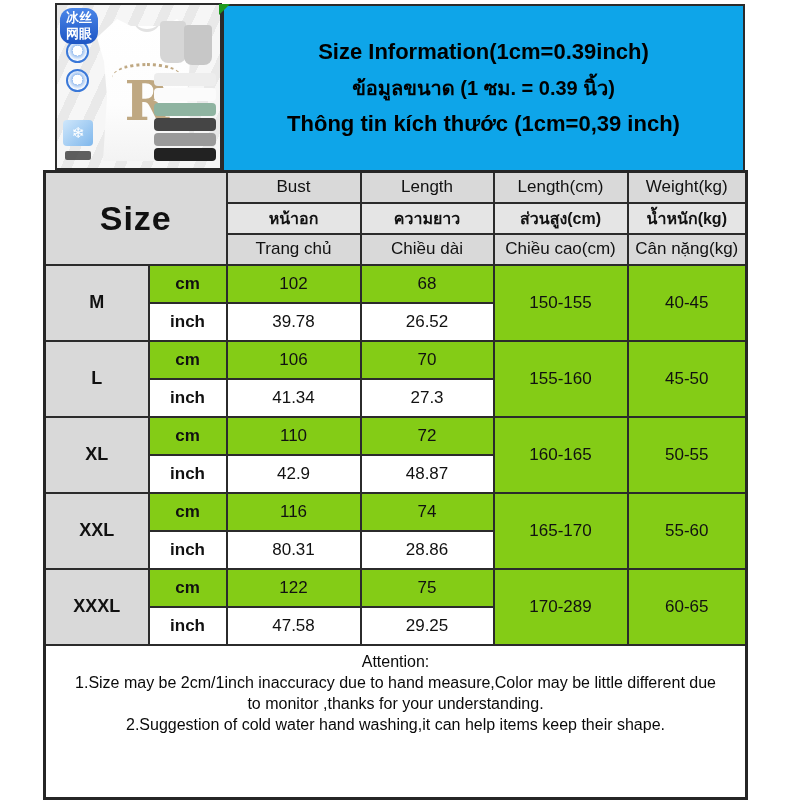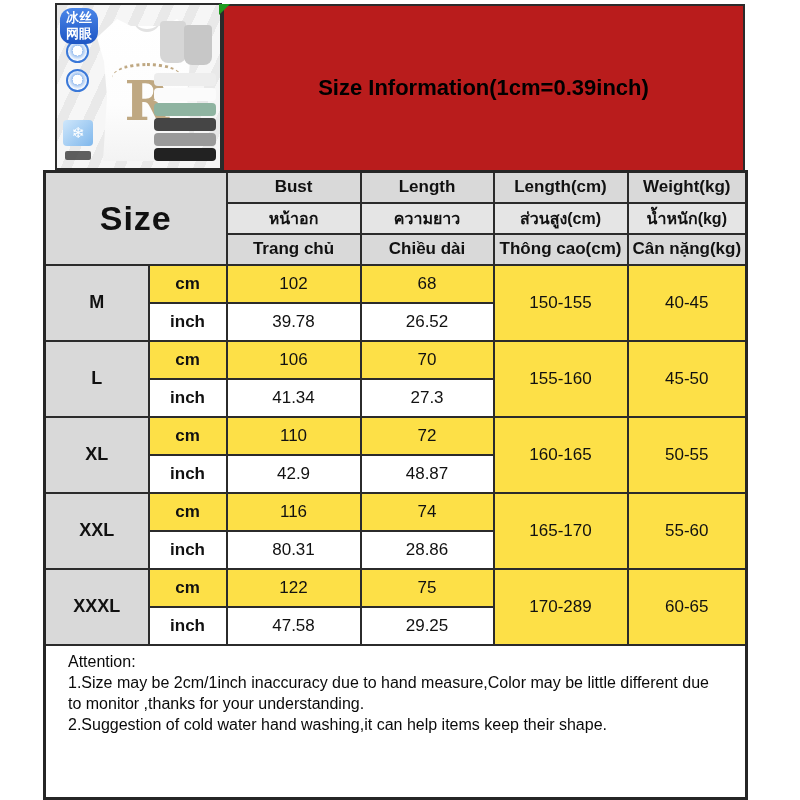--- a/index.html
+++ b/index.html
@@ -56,44 +56,44 @@
   }
   .hang-shirt1{position:absolute;right:34px;top:16px;width:26px;height:42px;background:#d6d6d6;border-radius:4px 4px 8px 8px;}
   .hang-shirt2{position:absolute;right:8px;top:20px;width:28px;height:40px;background:#c7c7c7;border-radius:4px 4px 8px 8px;}
   .stack{position:absolute;right:4px;top:68px;width:62px;}
   .stack div{height:13px;border-radius:4px;margin-bottom:2px;}
   .s1{background:#ededed;} .s2{background:#fbfbfb;} .s3{background:#8fb4a1;}
   .s4{background:#454545;} .s5{background:#9a9a9a;} .s6{background:#222222;}
   
   .titlebox{
     position:absolute;left:222px;top:4px;width:523px;height:166px;box-sizing:border-box;
-    border:2px solid #2b2b2b;border-bottom:none;background:#b91c1c;
+    border:2px solid #2b2b2b;border-bottom:none;background:#0ea5e9;
     display:flex;flex-direction:column;align-items:center;justify-content:center;gap:7px;
     text-align:center;
   }
   .title-en,.title-vi{font-size:22px;font-weight:bold;color:#000;}
   .title-th{font-size:20px;font-weight:bold;color:#000;}
   .corner-marker{
     position:absolute;left:219px;top:4px;width:0;height:0;z-index:5;
     border-top:11px solid #1f9a1f;border-right:11px solid transparent;
   }
   
   .tablewrap{position:absolute;left:43px;top:170px;}
   table{border-collapse:collapse;table-layout:fixed;width:702px;border:3px solid #262626;}
   td{border:2px solid #2b2b2b;text-align:center;vertical-align:middle;padding:0;overflow:hidden;}
-  .hdr{background:#d9d9d9;font-weight:bold;font-size:17px;}
+  .hdr{background:#d9d9d9;font-weight:normal;font-size:17px;}
   .hdr-th{background:#e5e5e5;font-weight:bold;font-size:16px;}
   .size-big{background:#d9d9d9;font-weight:bold;font-size:34px;letter-spacing:1px;}
   .size-lbl{background:#d9d9d9;font-weight:bold;font-size:18px;}
   .unit{font-weight:bold;font-size:17px;}
-  .shade{background:#fde047;}
+  .shade{background:#84cc16;}
   .val{font-size:17px;}
   tr.hrow{height:31px;} tr.brow{height:38px;}
   tr.arow{height:154px;}
-  .attn-cell{text-align:left;vertical-align:top;background:#ffffff;padding:5px 22px;}
+  .attn-cell{text-align:center;vertical-align:top;background:#ffffff;padding:5px 22px;}
   .attn-cell div{font-size:16px;line-height:21px;color:#0a0a0a;}
 </style>
 </head>
 <body>
 
 <div class="photo">
   <div class="tank">
     <div class="collar"></div>
     <div class="arc-print"></div>
     <div class="letter-print">R</div>
@@ -116,20 +116,22 @@
   <div class="feature-icon"></div>
   <div class="feature-icon"></div>
   <div class="cool-badge">❄</div>
   <div class="cool-caption"></div>
 </div>
 
 <div class="corner-marker"></div>
 
 <div class="titlebox">
   <div class="title-en">Size Information(1cm=0.39inch)</div>
+  <div class="title-th">ข้อมูลขนาด (1 ซม. = 0.39 นิ้ว)</div>
+  <div class="title-vi">Thông tin kích thước (1cm=0,39 inch)</div>
 </div>
 
 <div class="tablewrap">
 <table>
   <colgroup>
     <col style="width:104px">
         <col style="width:78px">
         <col style="width:134px">
     <col style="width:133px">
         <col style="width:134px">
@@ -145,21 +147,21 @@
     </tr>
     <tr class="hrow">
       <td class="hdr-th">หน้าอก</td>
       <td class="hdr-th">ความยาว</td>
       <td class="hdr-th">ส่วนสูง(cm)</td>
       <td class="hdr-th">น้ำหนัก(kg)</td>
     </tr>
     <tr class="hrow">
       <td class="hdr">Trang chủ</td>
       <td class="hdr">Chiều dài</td>
-      <td class="hdr">Thông cao(cm)</td>
+      <td class="hdr">Chiều cao(cm)</td>
       <td class="hdr">Cân nặng(kg)</td>
     </tr>
 
     <tr class="brow">
       <td class="size-lbl" rowspan="2">M</td>
       <td class="unit shade">cm</td>
       <td class="val shade">102</td>
       <td class="val shade">68</td>
       <td class="val shade" rowspan="2">150-155</td>
       <td class="val shade" rowspan="2">40-45</td>

